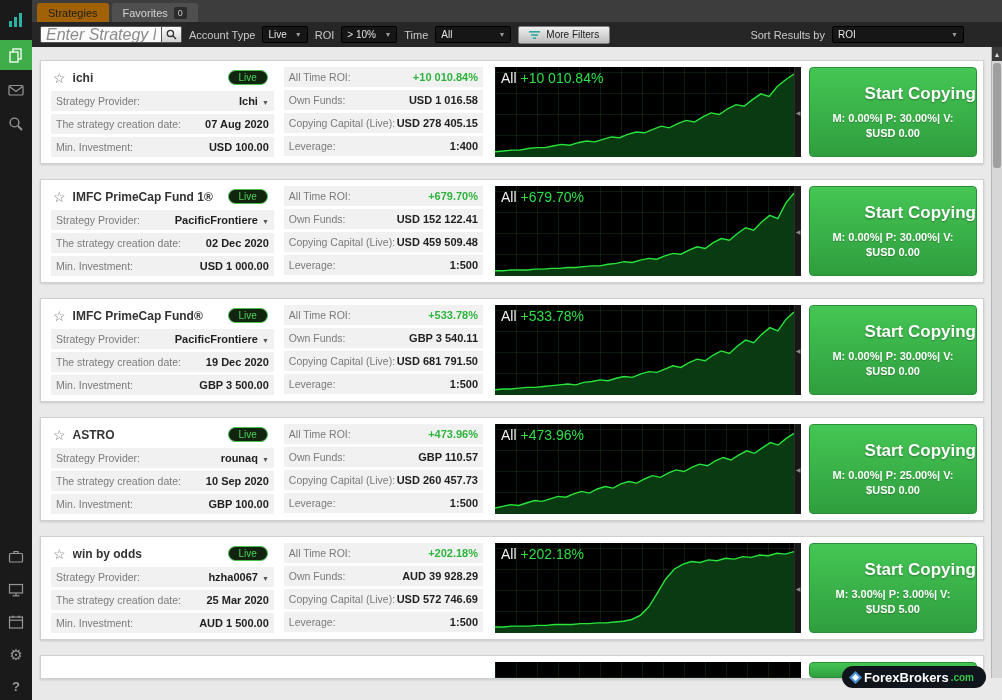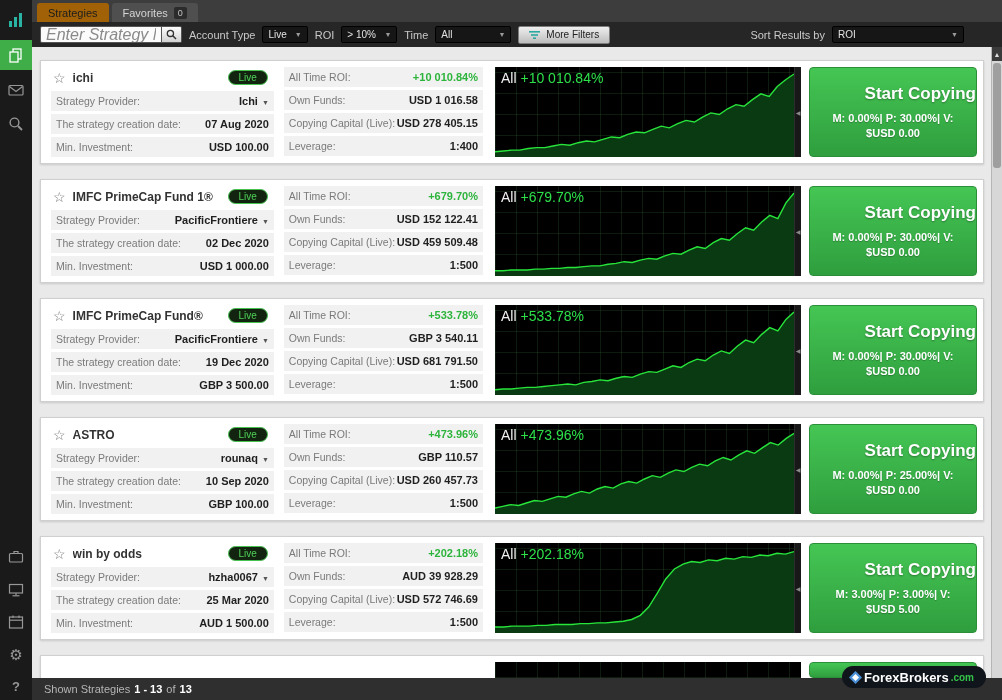--- a/index.html
+++ b/index.html
@@ -528,26 +528,20 @@
       <div class="row partial">
         <div class="col-left"></div>
         <div class="col-mid"></div>
         <div class="col-chart"></div>
         <div class="col-btn">
             <div class="btn-copy"></div>
           </div>
       </div>
     </div>
 
-    <div class="footer">
-      <span>Shown Strategies</span>
-      <b>1 - 13</b>
-      <span>of</span>
-      <b>13</b>
-    </div>
 
     <div class="watermark">
       <svg width="13" height="13" viewBox="0 0 13 13">
         <polygon points="6.5,0 13,6.5 6.5,13 0,6.5" fill="#4a90d9"></polygon>
         <polygon points="6.5,3 10,6.5 6.5,10 3,6.5" fill="#ffffff"></polygon>
       </svg>
       <span class="wm-text">ForexBrokers</span>
       <span class="wm-com">.com</span>
     </div>
 

